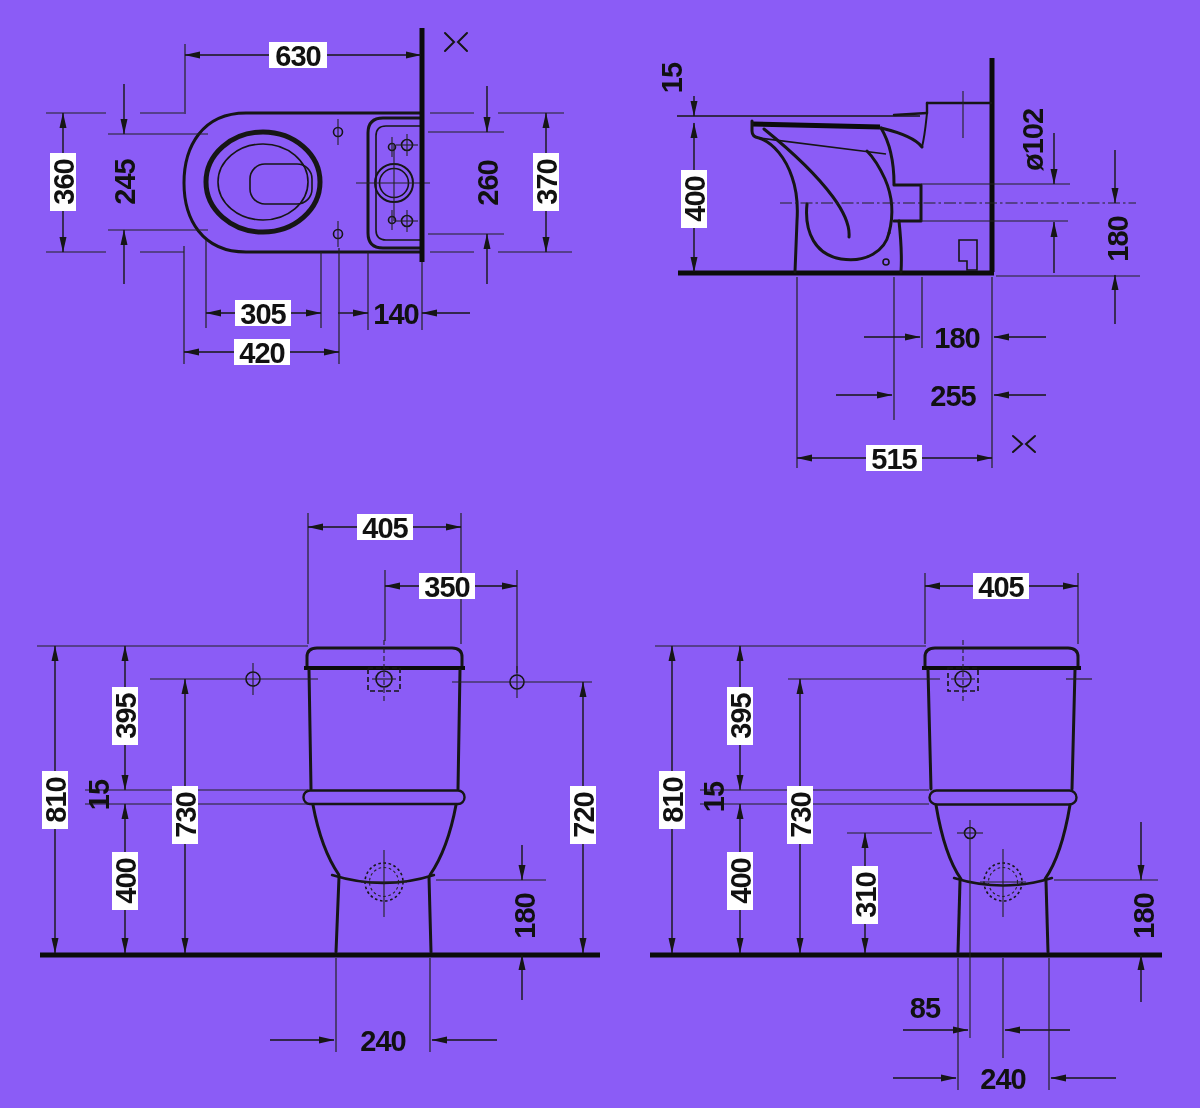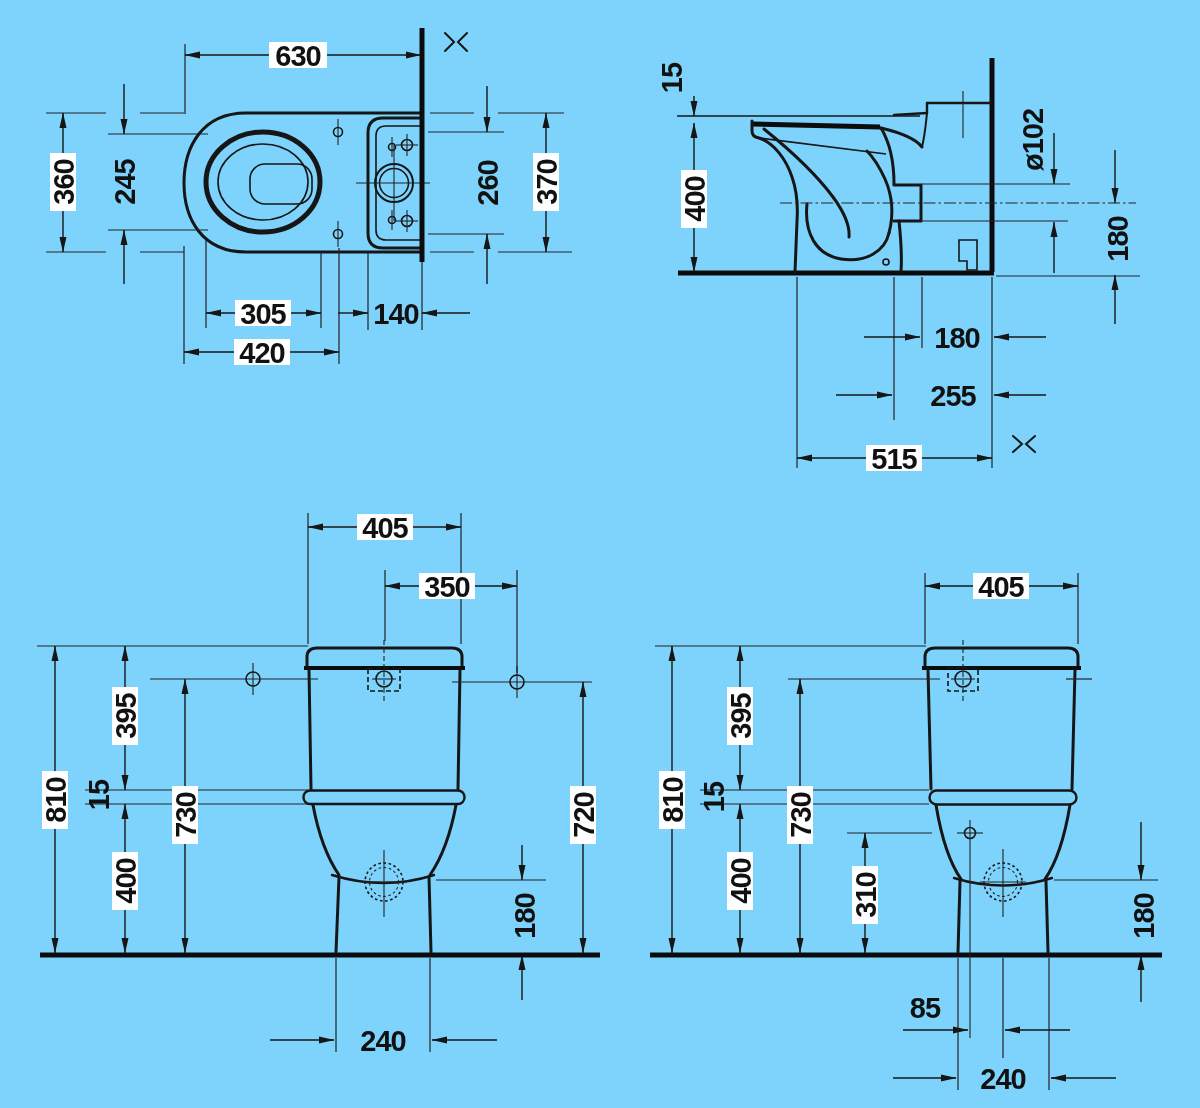--- a/index.html
+++ b/index.html
@@ -1,16 +1,16 @@
 <!DOCTYPE html>
 <html><head>
 <meta charset="utf-8">
 <style>
   html,body{margin:0;padding:0;background:#fff;}
-  .page{width:1200px;height:1108px;background:#7dd3fc;position:relative;overflow:hidden;}
+  .page{width:1200px;height:1108px;background:#8b5cf6;position:relative;overflow:hidden;}
   svg{display:block}
   .o3{stroke:#161616;stroke-width:3;fill:none;stroke-linecap:round;stroke-linejoin:round}
   .o25{stroke:#161616;stroke-width:2.4;fill:none;stroke-linecap:round;stroke-linejoin:round}
   .o2{stroke:#161616;stroke-width:2;fill:none;stroke-linecap:round}
   .o15{stroke:#161616;stroke-width:1.6;fill:none}
   .thick{stroke:#0c0c0c;stroke-width:5;fill:none}
   .thick4{stroke:#0c0c0c;stroke-width:4;fill:none}
   .thin{stroke:#222;stroke-width:1.1;fill:none}
   .ext{stroke:#222;stroke-width:1.2;fill:none}
   .dim{stroke:#161616;stroke-width:1.4;fill:none}

